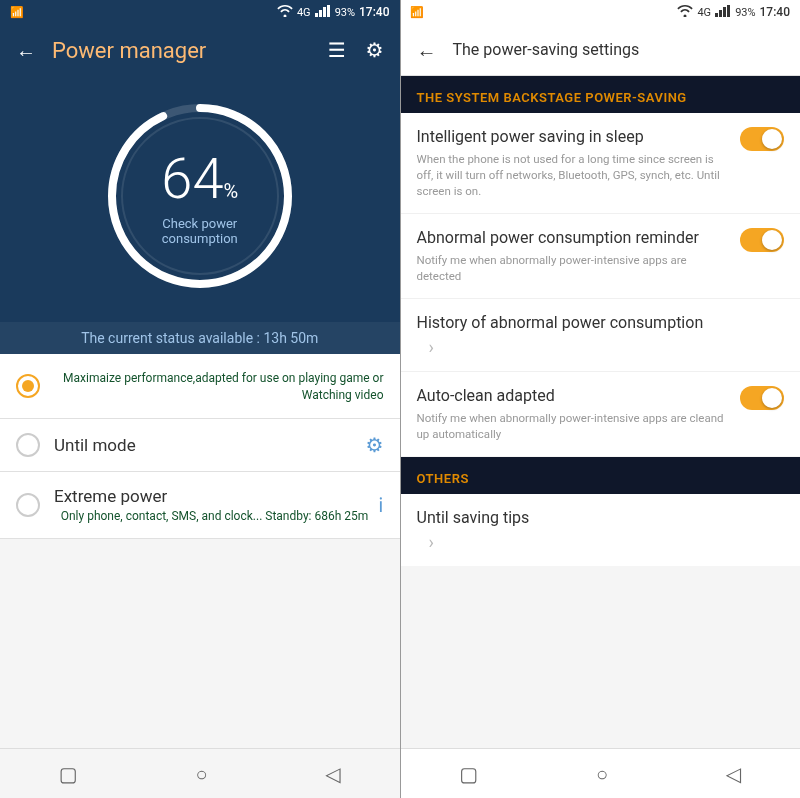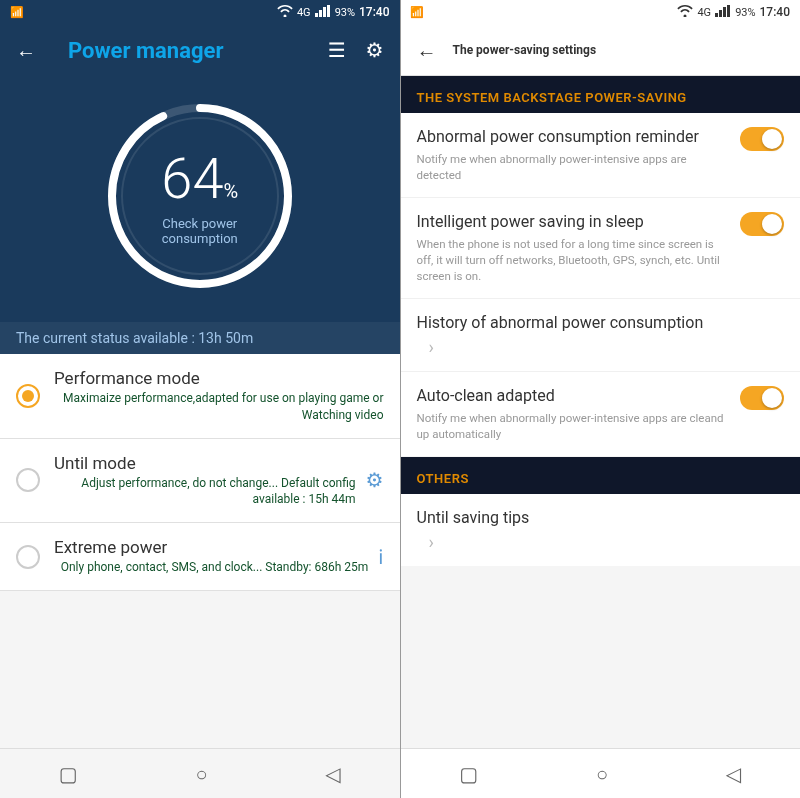--- a/index.html
+++ b/index.html
@@ -40,23 +40,23 @@
     .app-bar {
       display: flex;
       align-items: center;
       padding: 0 16px;
       height: 52px;
       background: #1a3a5c;
     }
     .app-bar-title {
       flex: 1;
       font-size: 22px;
-      font-weight: 700;
-      color: #0ea5e9;
-      margin-left: 32px;
+      font-weight: 400;
+      color: #fdba74;
+      margin-left: 16px;
     }
     .app-bar-icons {
       display: flex;
       gap: 20px;
     }
     .icon-btn {
       color: white;
       font-size: 20px;
       cursor: pointer;
     }
@@ -91,21 +91,21 @@
       margin-top: 4px;
     }
 
     .status-available {
       color: #a0c4e8;
       font-size: 14px;
       margin-top: 16px;
       padding: 8px 16px;
       background: rgba(255,255,255,0.05);
       width: 100%;
-      text-align: left;
+      text-align: center;
     }
 
     .mode-list {
       flex: 1;
       background: #f5f5f5;
       overflow-y: auto;
     }
     .mode-item {
       display: flex;
       align-items: center;
@@ -193,22 +193,22 @@
     .right-app-bar {
       display: flex;
       align-items: center;
       padding: 0 16px;
       height: 52px;
       background: white;
       border-bottom: 1px solid #e0e0e0;
     }
     .right-app-bar-title {
       flex: 1;
-      font-size: 12px;
-      font-weight: 700;
+      font-size: 16px;
+      font-weight: 400;
       color: #333;
       margin-left: 16px;
     }
 
     .settings-content {
       flex: 1;
       overflow-y: auto;
       background: #f5f5f5;
     }
 
@@ -371,31 +371,28 @@
     </div>
   </div>
 
   <div class="status-available">The current status available : 13h 50m</div>
 
   <div class="mode-list">
 
     <div class="mode-item">
       <div class="mode-radio active"></div>
       <div class="mode-info">
-        <div class="mode-name">Performance mode</div>
         <div class="mode-desc">Maximaize performance,adapted for use on playing game or Watching video</div>
       </div>
     </div>
 
     <div class="mode-item">
       <div class="mode-radio"></div>
       <div class="mode-info">
         <div class="mode-name">Until mode</div>
-        <div class="mode-desc">Adjust performance, do not change...
-Default config available : 15h 44m</div>
       </div>
       <div class="mode-action">⚙</div>
     </div>
 
     <div class="mode-item">
       <div class="mode-radio"></div>
       <div class="mode-info">
         <div class="mode-name">Extreme power</div>
         <div class="mode-desc">Only phone, contact, SMS, and clock...
 Standby: 686h 25m</div>
@@ -447,34 +444,34 @@
   </div>
 
   <div class="settings-content">
 
     <div class="section-header">THE SYSTEM BACKSTAGE POWER-SAVING</div>
 
     <div class="settings-card">
 
       <div class="setting-item">
         <div class="setting-text">
-          <div class="setting-title">Abnormal power consumption reminder</div>
-          <div class="setting-desc">Notify me when abnormally power-intensive apps are detected</div>
+          <div class="setting-title">Intelligent power saving in sleep</div>
+          <div class="setting-desc">When the phone is not used for a long time since screen is off, it will turn off networks, Bluetooth, GPS, synch, etc. Until screen is on.</div>
         </div>
         <div class="setting-control">
           <div class="toggle on">
             <div class="toggle-knob"></div>
           </div>
         </div>
       </div>
 
       <div class="setting-item">
         <div class="setting-text">
-          <div class="setting-title">Intelligent power saving in sleep</div>
-          <div class="setting-desc">When the phone is not used for a long time since screen is off, it will turn off networks, Bluetooth, GPS, synch, etc. Until screen is on.</div>
+          <div class="setting-title">Abnormal power consumption reminder</div>
+          <div class="setting-desc">Notify me when abnormally power-intensive apps are detected</div>
         </div>
         <div class="setting-control">
           <div class="toggle on">
             <div class="toggle-knob"></div>
           </div>
         </div>
       </div>
 
       <div class="setting-item setting-item-nav">
         <div class="setting-text">

